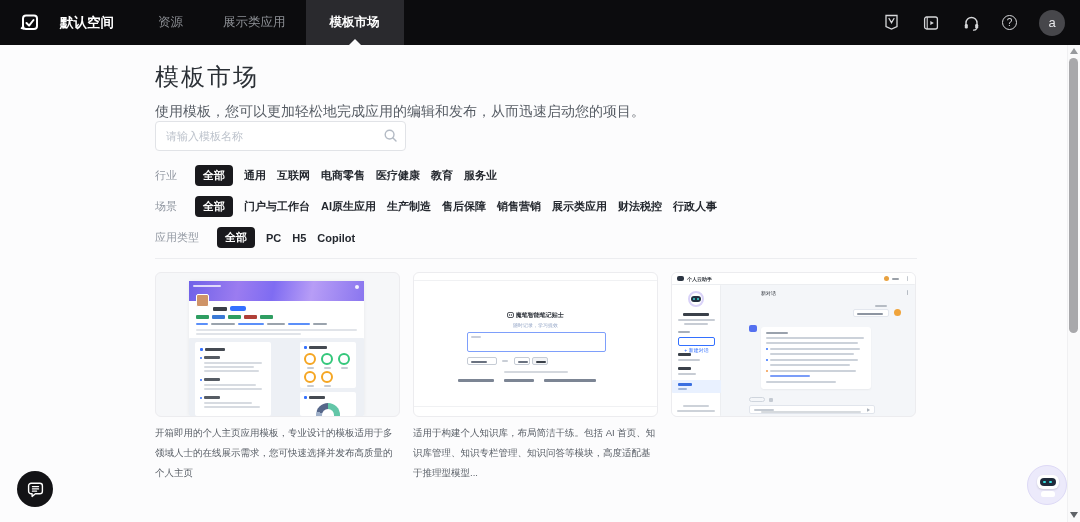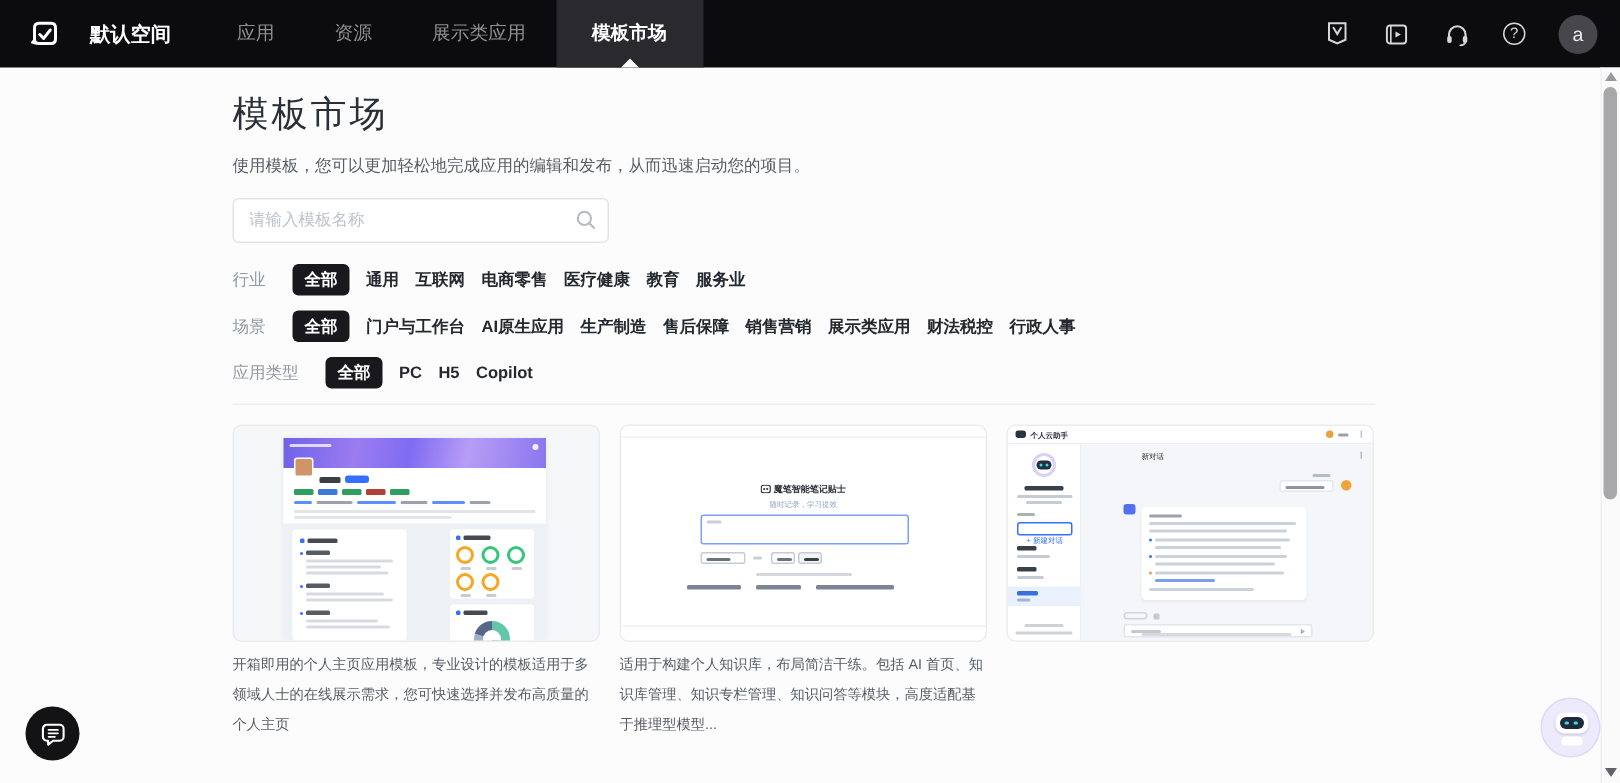--- a/index.html
+++ b/index.html
@@ -19,22 +19,22 @@
   .top-right { margin-left:auto; display:flex; align-items:center; gap:22px; margin-right:15px; }
   .icon-btn { width:18px; height:18px; display:flex; align-items:center; justify-content:center; cursor:pointer; }
   .help-circle { width:15px; height:15px; border:1.4px solid #d6d7d9; border-radius:50%; color:#d6d7d9;
                  font-size:10px; line-height:13px; text-align:center; cursor:pointer; }
   .avatar { width:26px; height:26px; border-radius:50%; background:#47474b; color:#e9e9eb; font-size:13px;
             display:flex; align-items:center; justify-content:center; cursor:pointer; }
 
   
   .content { position:absolute; left:155px; top:62px; width:762px; }
   h1.page-title { margin:0; font-size:24px; line-height:30px; font-weight:500; color:#2b3036; letter-spacing:2px; }
-  .subtitle { margin-top:11px; font-size:11px; color:#575d65; }
-  .searchbox { margin-top:14px; position:relative; width:251px; }
+  .subtitle { margin-top:11px; font-size:14px; color:#575d65; }
+  .searchbox { position:relative; width:251px; }
   .searchbox input { width:100%; height:30px; border:1px solid #e1e3e7; border-radius:4px; background:#fff;
                      padding:0 30px 0 10px; font-size:11px; color:#333; outline:none; font-family:inherit; }
   .searchbox input::placeholder { color:#bdc3cc; }
   .search-ic { position:absolute; right:8px; top:7px; }
 
   .filters { margin-top:14px; }
   .frow { display:flex; align-items:center; margin-bottom:10px; }
   .flabel { font-size:11px; color:#9298a2; margin-right:18px; }
   .fopt { font-size:11px; color:#24282f; font-weight:bold; margin-right:11px; cursor:pointer; white-space:nowrap; }
   .fopt.sel { background:#19191d; color:#fff; padding:3px 8px; border-radius:4px; }
@@ -80,23 +80,20 @@
   <div class="topbar">
     <div class="logo">
       <svg width="26" height="26" viewBox="0 0 26 26">
         <path d="M6 8.5q0-3 3-3h8q3 0 3 3v7.5q0 3-3 3H9q-3 0-3-3z" fill="none" stroke="#fff" stroke-width="2"></path>
         <path d="M9.5 13l2.6 2.6 4.4-5.6" fill="none" stroke="#fff" stroke-width="2" stroke-linecap="round" stroke-linejoin="round"></path>
         <path d="M6 16.5l-1.5 1.8 2.5.7" fill="none" stroke="#fff" stroke-width="1.6" stroke-linejoin="round"></path>
       </svg>
     </div>
     <div class="space-name">默认空间</div>
     <div class="nav">
-      <div class="nav-item">
-          <span>应用</span>
-        </div>
       <div class="nav-item">
           <span>资源</span>
         </div>
       <div class="nav-item">
           <span>展示类应用</span>
         </div>
       <div class="nav-item active">
         <span>模板市场</span>
         <span class="caret"></span>
       </div>

